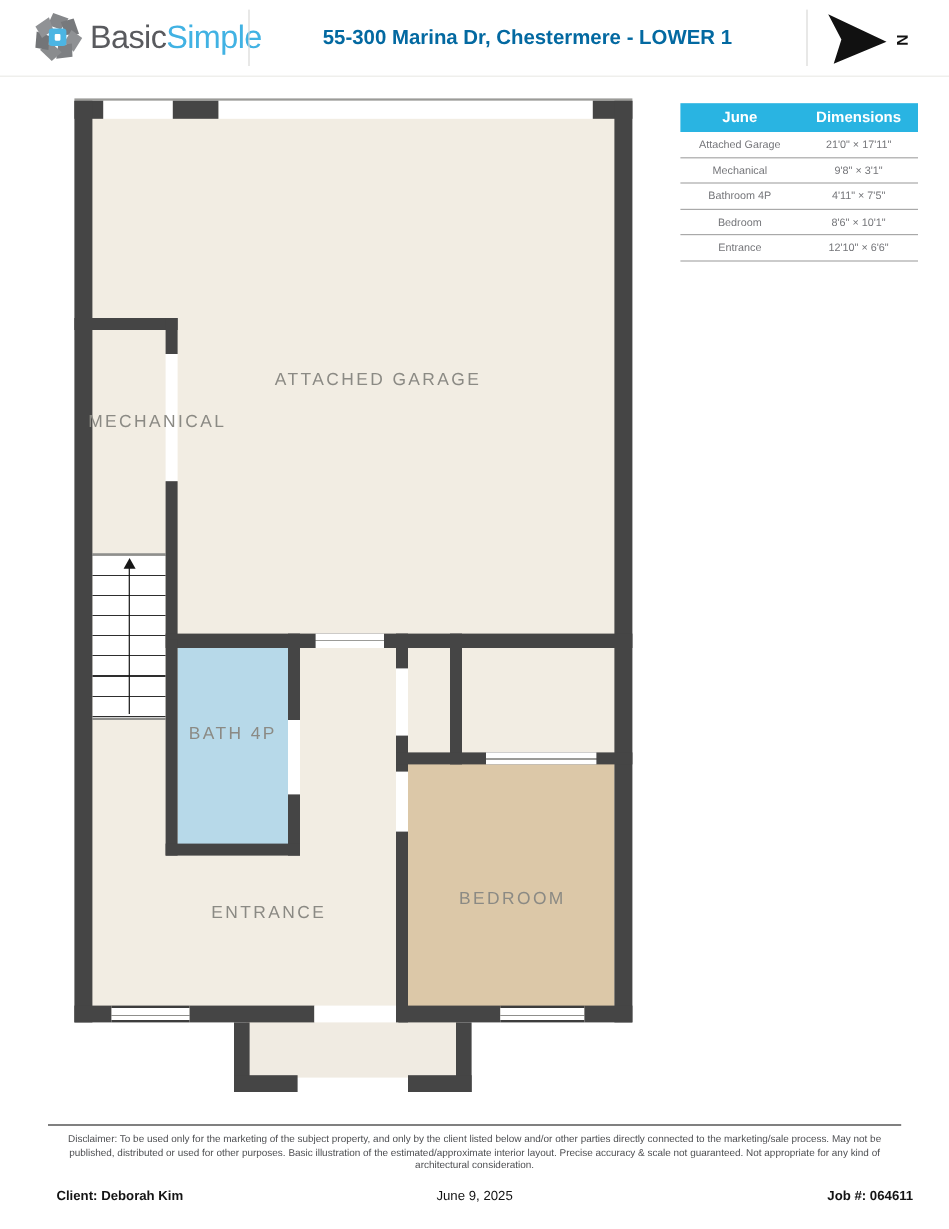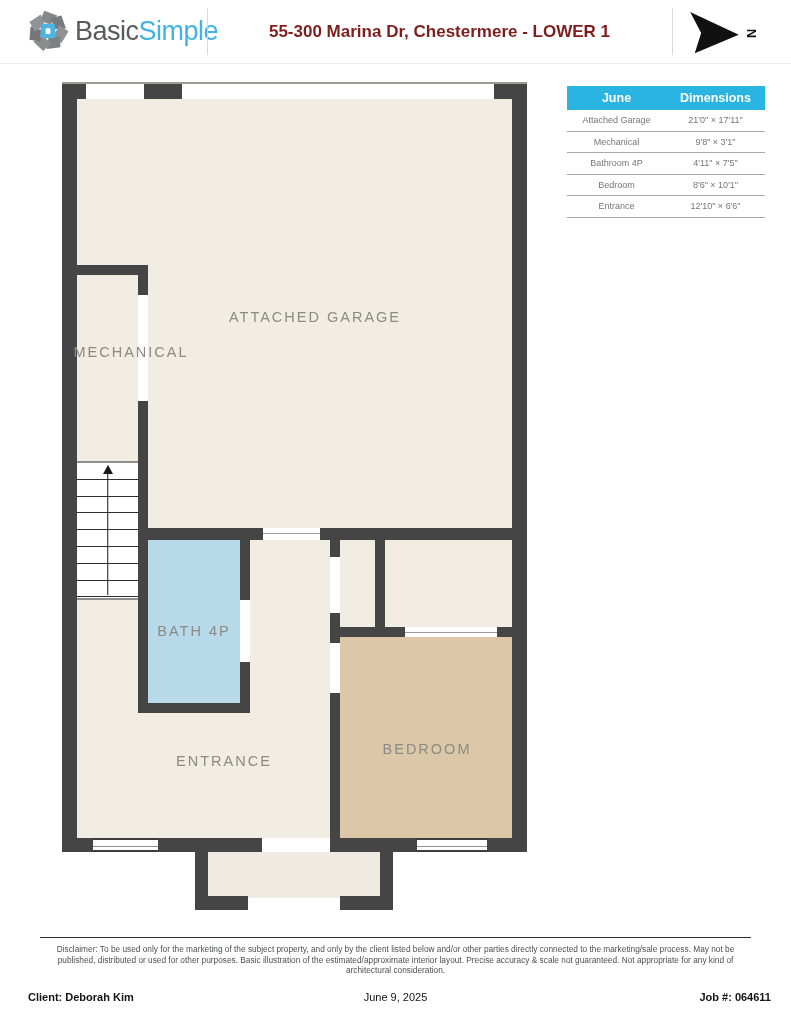--- a/index.html
+++ b/index.html
@@ -7,21 +7,21 @@
         font-family:"Liberation Sans",sans-serif;}
   i{display:block;font-style:normal;}
   
   .header{position:absolute;left:0;top:0;width:791px;height:63px;border-bottom:1px solid #ecebe8;background:#fff;}
   .logo{position:absolute;left:26px;top:9px;display:flex;align-items:center;gap:5px;}
   .logo-text{font-size:27px;font-weight:500;letter-spacing:-0.5px;line-height:44px;}
   .logo-dark{color:#595a5e;}
   .logo-blue{color:#41b2e3;margin-top:12px;}
   .vdiv{position:absolute;top:8px;width:1px;height:47px;background:#d9d9d7;}
   .title{position:absolute;left:207px;top:0;width:465px;height:63px;display:flex;align-items:center;justify-content:center;
-         font-size:17px;font-weight:700;color:#7f1d1d;}
+         font-size:17px;font-weight:700;color:#0369a1;}
   .north{position:absolute;left:683px;top:11px;width:90px;height:44px;display:flex;align-items:center;}
   .north-n{display:inline-block;transform:rotate(90deg);font-size:13px;font-weight:600;color:#111;margin-left:2px;}
   
   .wall{position:absolute;background:#454545;}
   .gap{position:absolute;background:#ffffff;}
   .fill{position:absolute;}
   .room-label{position:absolute;transform:translate(-50%,-50%);color:#8b8a84;font-size:14.5px;
               letter-spacing:2px;font-weight:500;white-space:nowrap;}
   .window{position:absolute;background:linear-gradient(#fff 0 5.5px,#8f8f8c 5.5px 6.5px,#fff 6.5px);
           border-top:2px solid #3d3d3d;border-bottom:2px solid #3d3d3d;box-sizing:border-box;}
@@ -129,21 +129,21 @@
     <i class="gap" style="left:330px;top:557px;width:10px;height:56px"></i>
     <i class="gap" style="left:330px;top:643px;width:10px;height:50px"></i>
 
     <i class="wall" style="left:375px;top:528px;width:10px;height:109px"></i>
 
     <i class="wall" style="left:330px;top:627px;width:197px;height:10px"></i>
     <i class="gap open-line" style="left:405px;top:627px;width:92px;height:10px"></i>
 
     <span class="room-label" style="left:315px;top:317px">ATTACHED GARAGE</span>
     <span class="room-label" style="left:131px;top:352px">MECHANICAL</span>
-    <span class="room-label" style="left:194px;top:631px">BATH 4P</span>
+    <span class="room-label" style="left:194px;top:612px">BATH 4P</span>
     <span class="room-label" style="left:224px;top:761px">ENTRANCE</span>
     <span class="room-label" style="left:427px;top:749px">BEDROOM</span>
   </div>
 
   <div class="dim-table">
     <div class="dim-header" style="background:#29b4e2">
       <span class="cell">June</span>
       <span class="cell">Dimensions</span>
     </div>
     <div class="dim-row">
@@ -163,17 +163,17 @@
       <span class="cell">8'6" × 10'1"</span>
     </div>
     <div class="dim-row">
       <span class="cell">Entrance</span>
       <span class="cell">12'10" × 6'6"</span>
     </div>
   </div>
 
   <i class="rule"></i>
   <div class="disclaimer">Disclaimer: To be used only for the marketing of the subject property, and only by the client listed below and/or other parties directly connected to the marketing/sale process. May not be published, distributed or used for other purposes. Basic illustration of the estimated/approximate interior layout. Precise accuracy &amp; scale not guaranteed. Not appropriate for any kind of architectural consideration.</div>
-  <div class="footer-item" style="left:28px">Client: Deborah Kim</div>
+  <div class="footer-item" style="left:47px">Client: Deborah Kim</div>
   <div class="footer-item" style="left:0;width:791px;text-align:center;font-weight:500">June 9, 2025</div>
-  <div class="footer-item" style="right:20px">Job #: 064611</div>
+  <div class="footer-item" style="right:30px">Job #: 064611</div>
 
 </div>
 
 </body></html>

